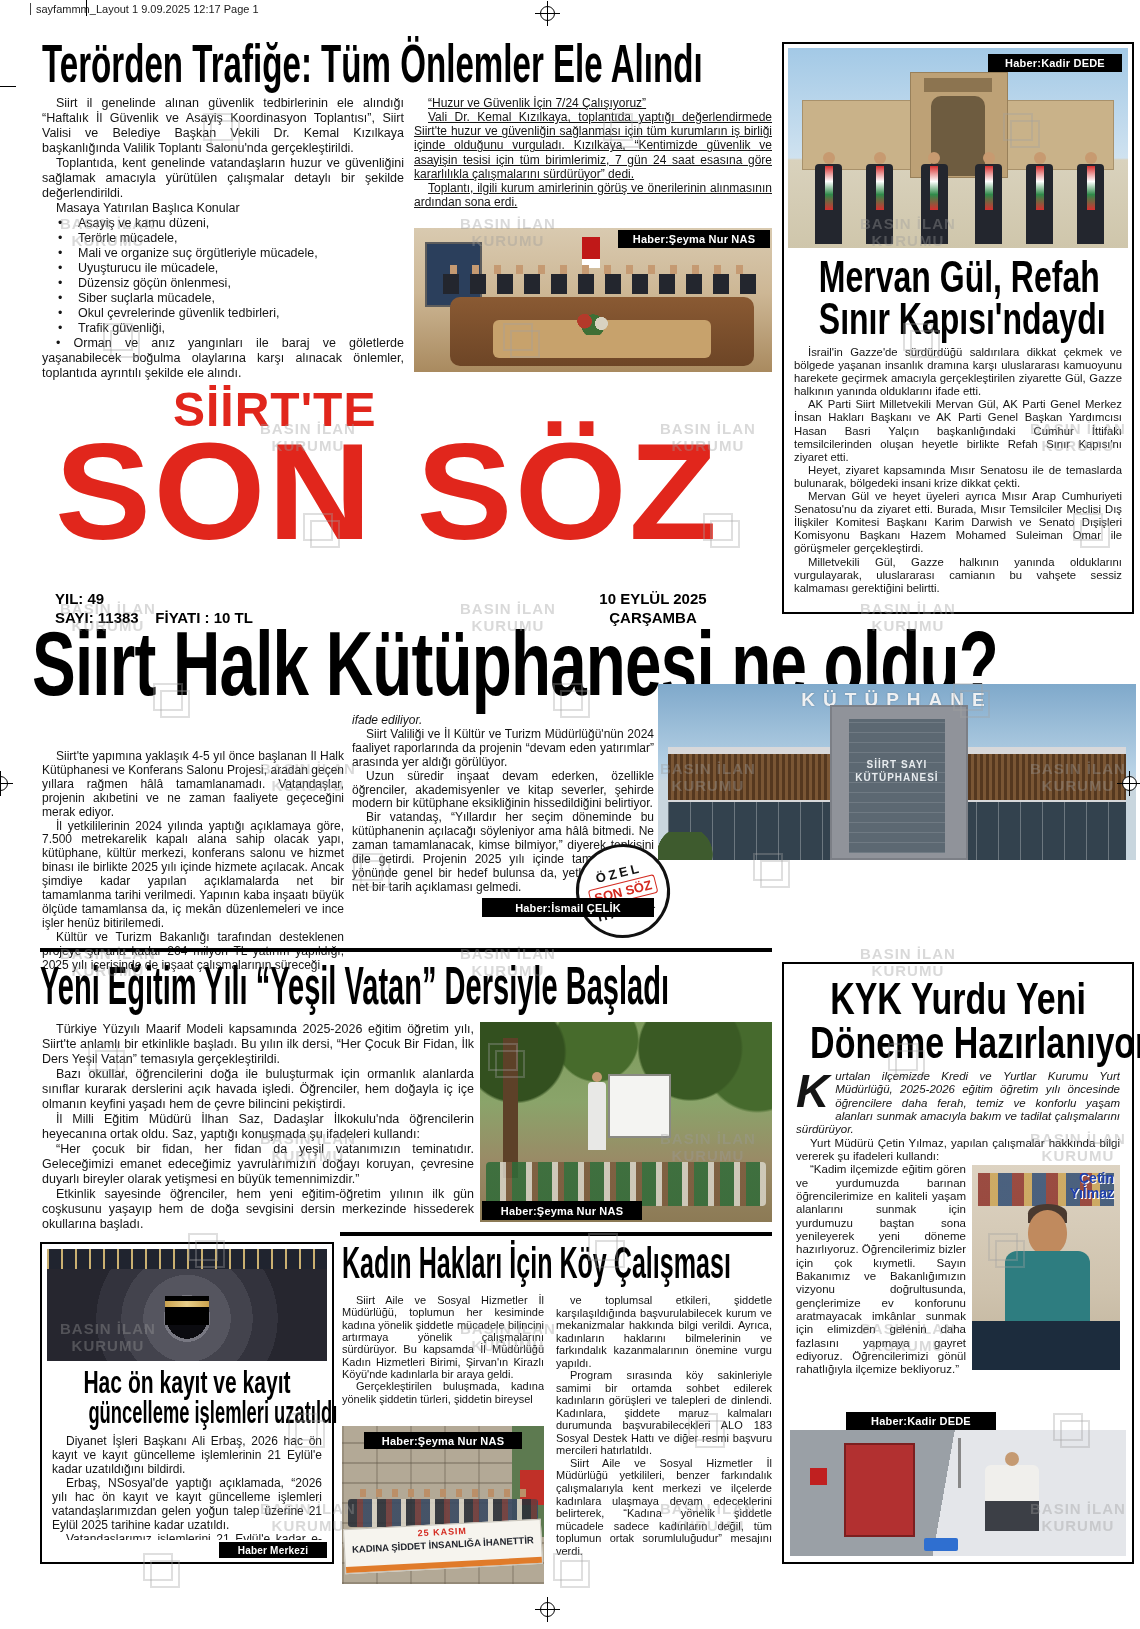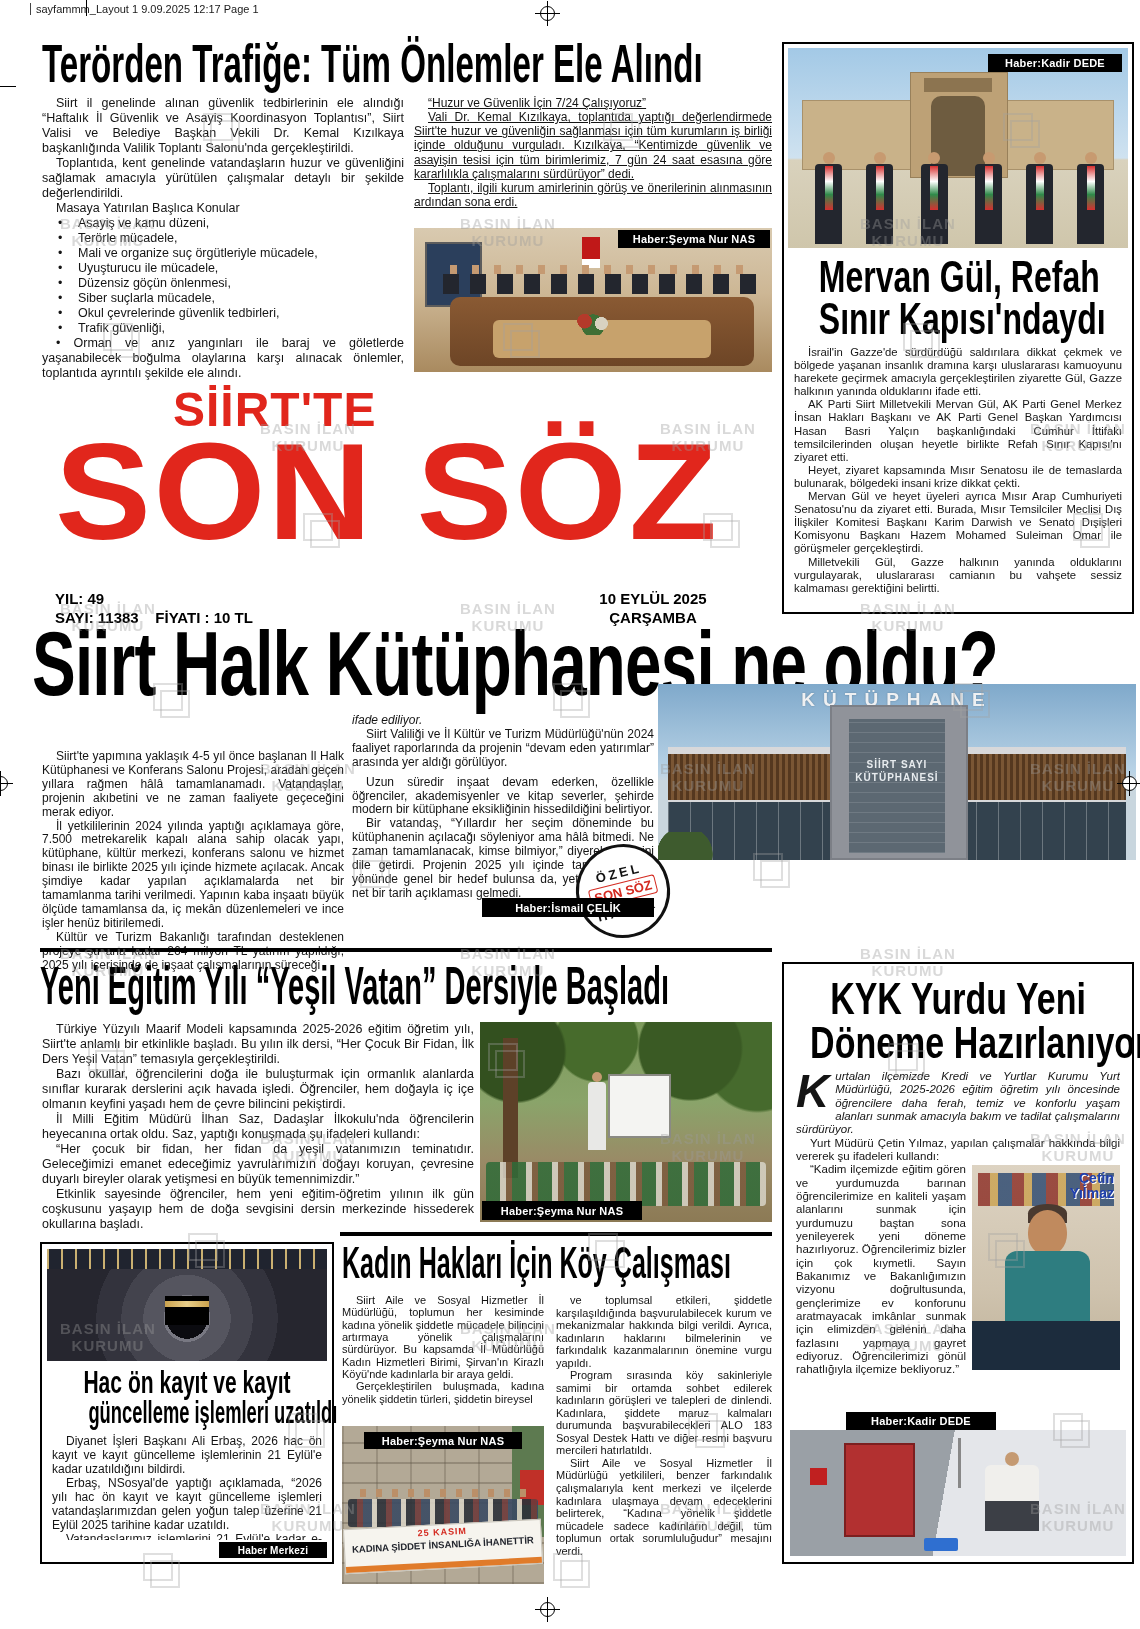--- a/index.html
+++ b/index.html
@@ -220,21 +220,21 @@
   </div>
 
   <div class="abs bt z1" style="left:42px;top:750px;width:302px;height:228px;font-size:12px;line-height:1.16;overflow:hidden;">
     <p>Siirt'te yapımına yaklaşık 4-5 yıl önce başlanan İl Halk Kütüphanesi ve Konferans Salonu Projesi, aradan geçen yıllara rağmen hâlâ tamamlanamadı. Vatandaşlar, projenin akıbetini ve ne zaman faaliyete geçeceğini merak ediyor.</p>
     <p>İl yetkililerinin 2024 yılında yaptığı açıklamaya göre, 7.500 metrekarelik kapalı alana sahip olacak yapı, kütüphane, kültür merkezi, konferans salonu ve hizmet binası ile birlikte 2025 yılı içinde hizmete açılacak. Ancak şimdiye kadar yapılan açıklamalarda net bir tamamlanma tarihi verilmedi. Yapının kaba inşaatı büyük ölçüde tamamlansa da, iç mekân düzenlemeleri ve ince işler henüz bitirilemedi.</p>
     <p>Kültür ve Turizm Bakanlığı tarafından desteklenen projeye şu ana kadar 264 milyon TL yatırım yapıldığı, 2025 yılı içerisinde de inşaat çalışmalarının süreceği</p>
   </div>
   <div class="abs bt z1" style="left:352px;top:714px;width:302px;height:228px;font-size:12px;line-height:1.16;overflow:hidden;">
     <p class="noind">ifade ediliyor.</p>
     <p>Siirt Valiliği ve İl Kültür ve Turizm Müdürlüğü'nün 2024 faaliyet raporlarında da projenin “devam eden yatırımlar” arasında yer aldığı görülüyor.</p>
-    <p style="margin-top:6px;">Uzun süredir inşaat devam ederken, özellikle öğrenciler, akademisyenler ve kitap severler, şehirde modern bir kütüphane eksikliğinin hissedildiğini belirtiyor.</p>
+    <p style="margin-top:0;">Uzun süredir inşaat devam ederken, özellikle öğrenciler, akademisyenler ve kitap severler, şehirde modern bir kütüphane eksikliğinin hissedildiğini belirtiyor.</p>
     <p>Bir vatandaş, “Yıllardır her seçim döneminde bu kütüphanenin açılacağı söyleniyor ama hâlâ bitmedi. Ne zaman tamamlanacak, kimse bilmiyor,” diyerek tepkisini dile getirdi. Projenin 2025 yılı içinde tamamlanacağı yönünde genel bir hedef bulunsa da, yetkililerden hâlâ net bir tarih açıklaması gelmedi.</p>
   </div>
 
   <div class="photo library z1" style="left:658px;top:684px;width:478px;height:176px;">
     <div class="ph-el lib-sign">KÜTÜPHANE</div>
     <div class="ph-el lib-body"></div>
     <div class="ph-el lib-wood"></div>
     <div class="ph-el lib-glass"></div>
     <div class="ph-el lib-portal"></div>
     <div class="ph-el lib-portal-glass"></div>

